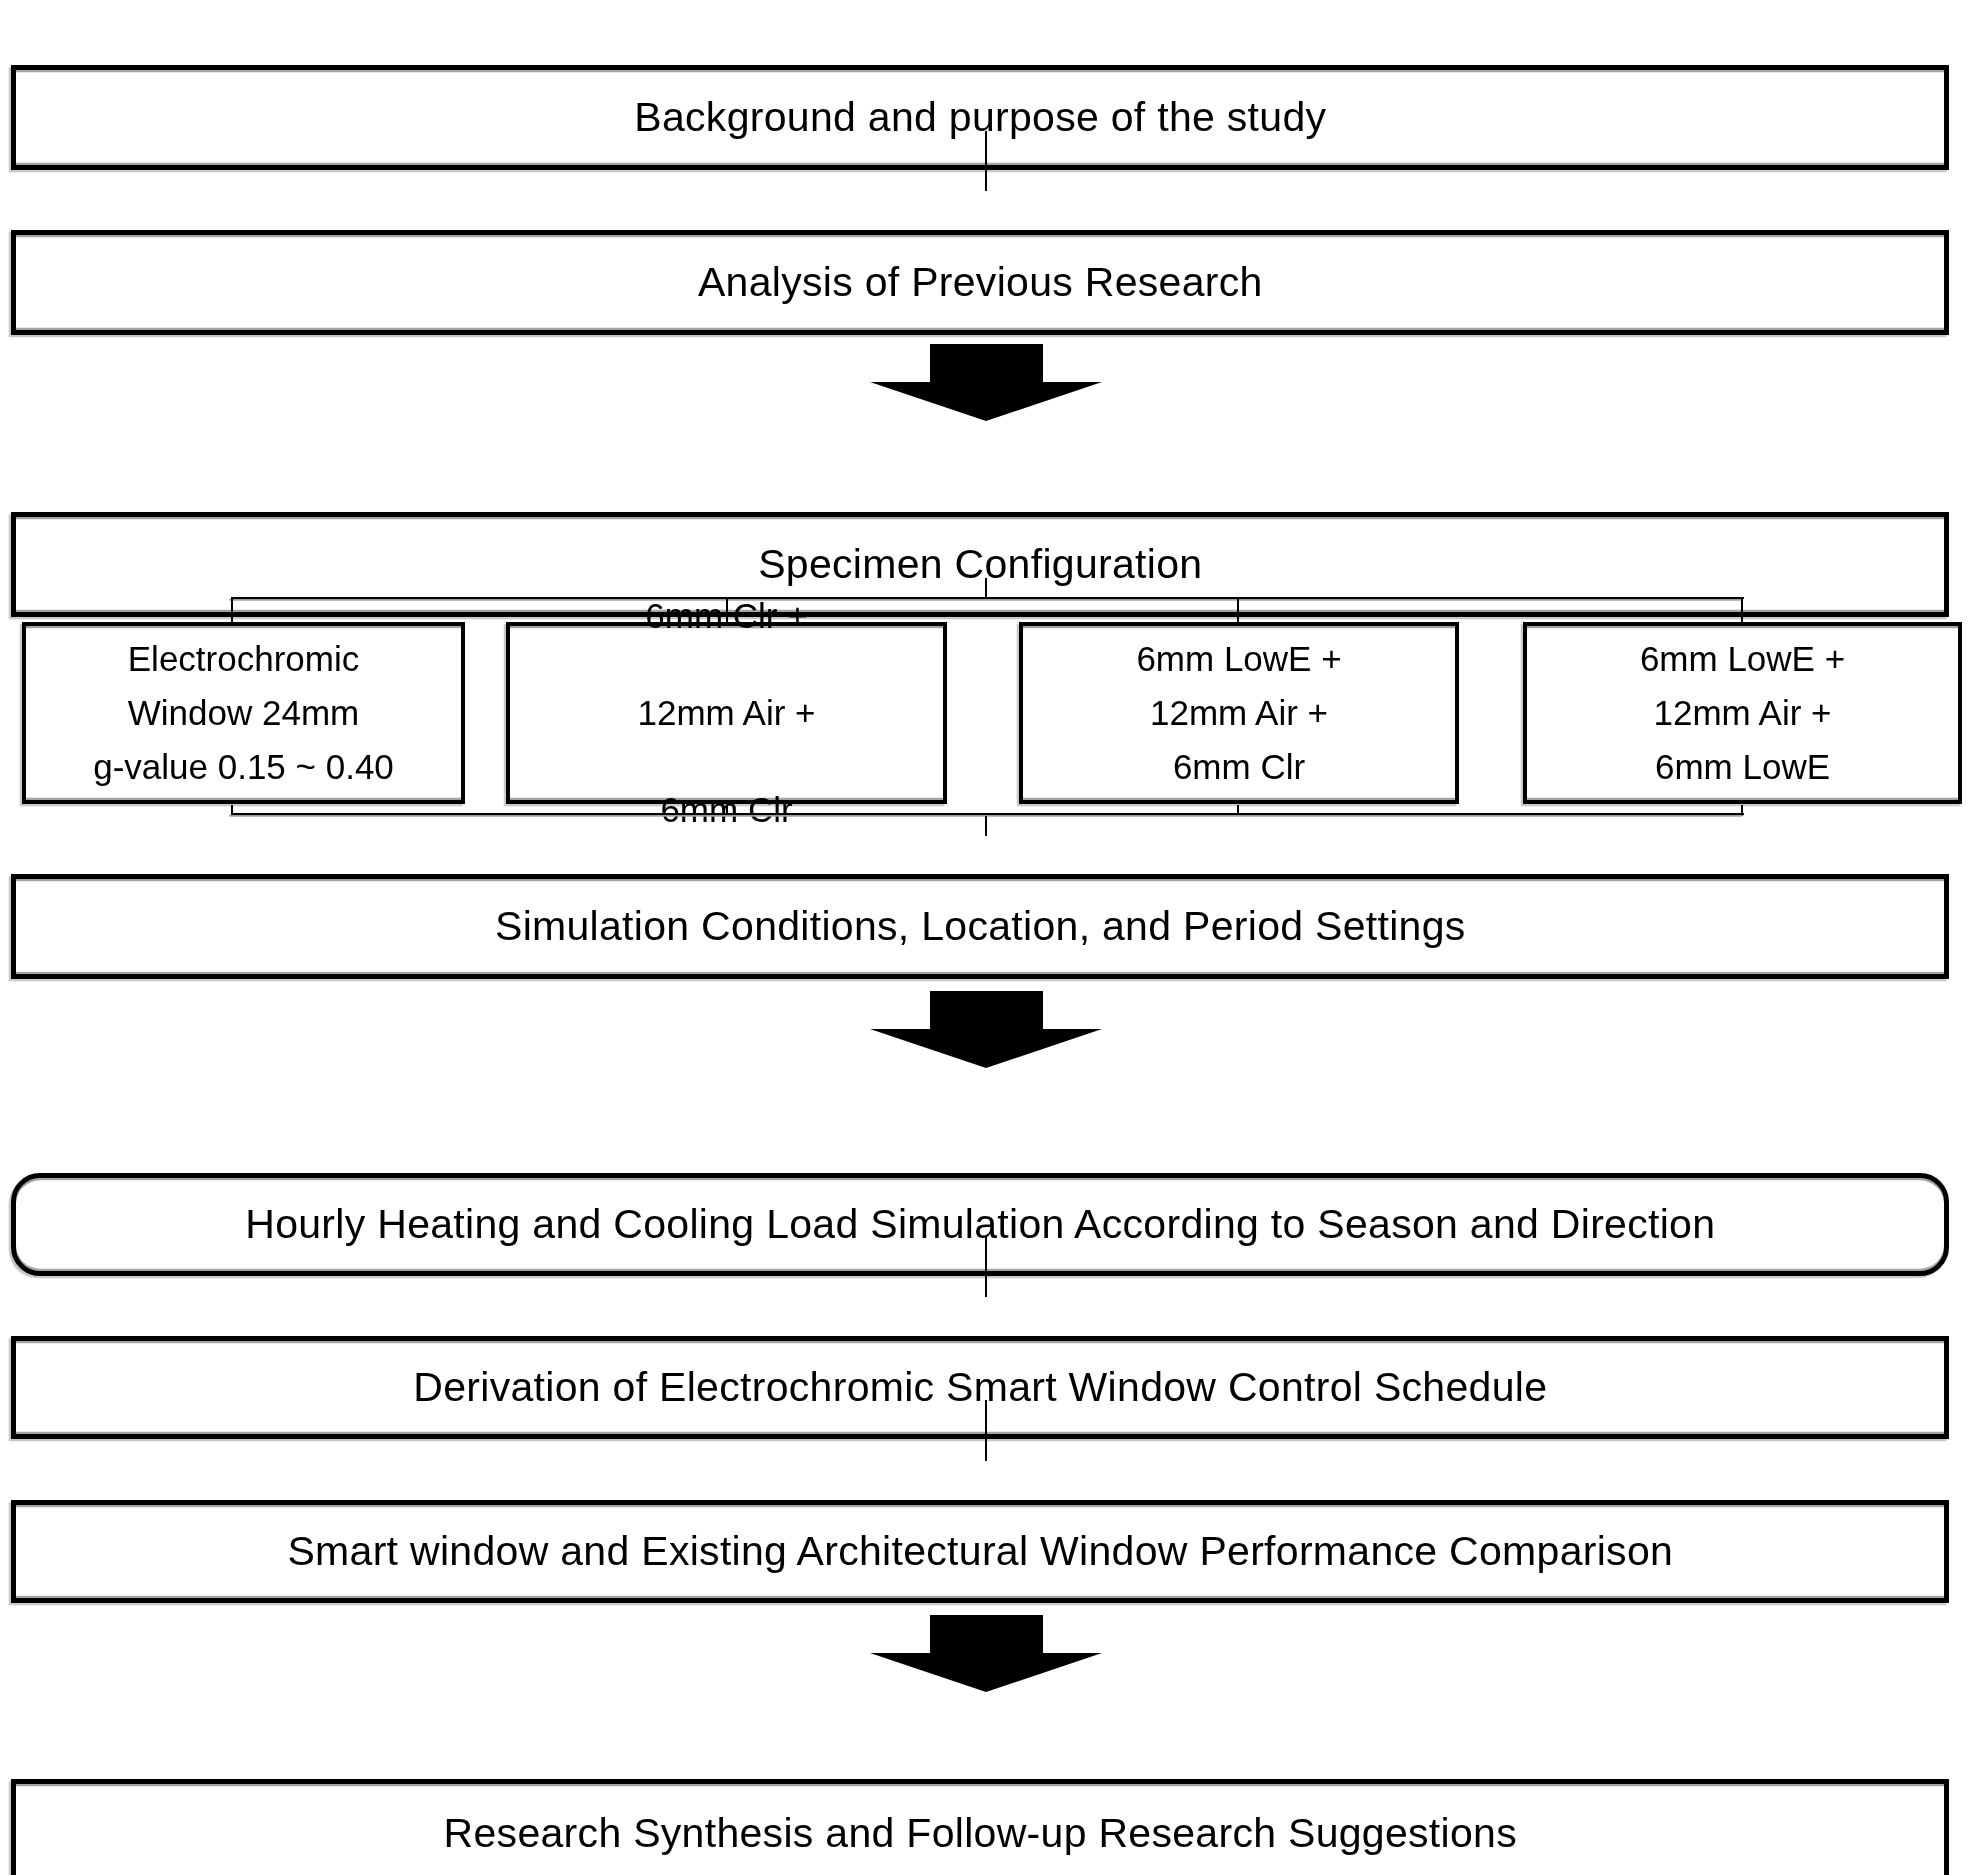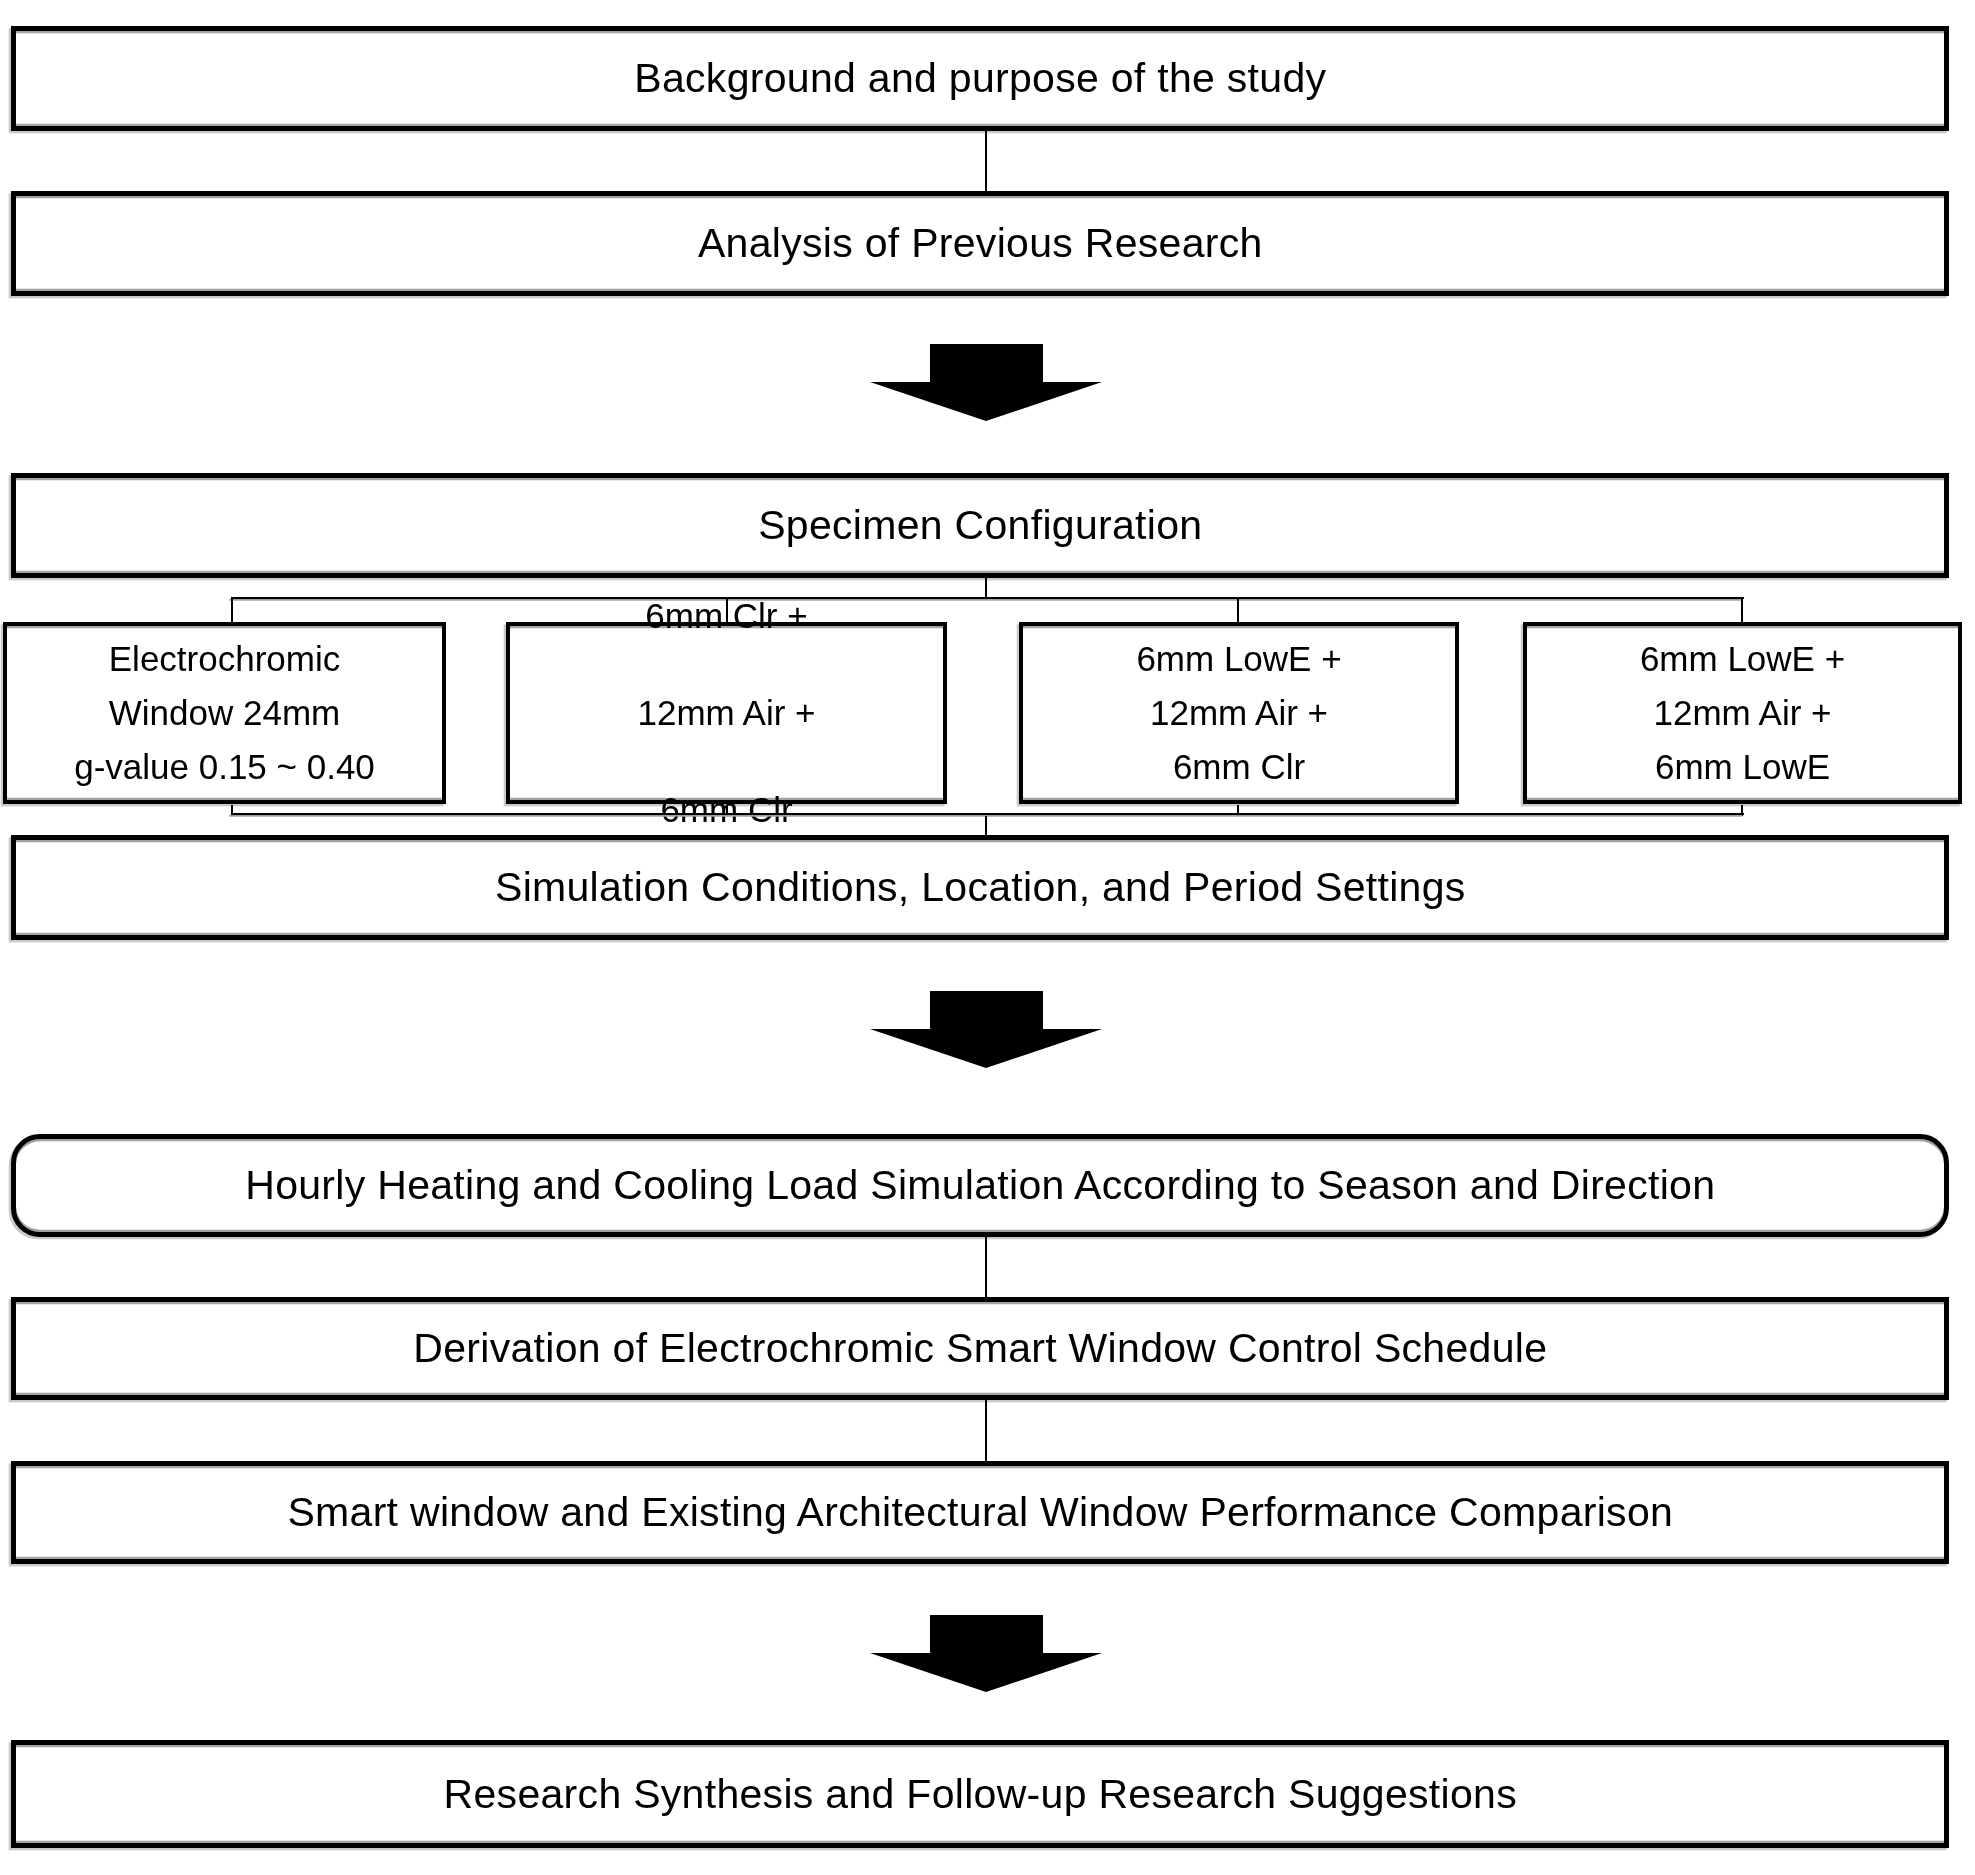--- a/index.html
+++ b/index.html
@@ -21,21 +21,21 @@
     align-items:center;
     justify-content:center;
     text-align:center;
     box-shadow:
       inset 0 2.3px 0 #a3a3a3,
       inset 0 -2.3px 0 #a3a3a3,
       -2.3px 2.3px 0 #c9c9c9;
   }
   .full{
     left:11.3px;width:1938px;height:105px;
-    font-size:41px;letter-spacing:0.3px;
+    font-size:41px;letter-spacing:0.3px;margin-top:39px;
   }
   .spec{
     top:622px;height:182px;
     border-width:4.5px;
     font-size:35px;line-height:54px;
   }
   .vline{position:absolute;width:2.3px;background:#000000;}
   .hline{position:absolute;height:2.3px;background:#000000;box-shadow:-1.7px 1.7px 0 #9e9e9e;}
   .arrow{position:absolute;left:870px;width:232px;}
   .arrow .stem{width:113px;height:38px;margin:0 auto;background:#000000;}
@@ -70,21 +70,21 @@
     <span>Specimen Configuration</span>
   </div>
 
   <div class="vline" style="left:985px;top:578px;height:21px;"></div>
   <div class="hline" style="left:231px;top:597px;width:1513px;"></div>
   <div class="vline" style="left:231px;top:597px;height:25.5px;"></div>
   <div class="vline" style="left:726px;top:597px;height:25.5px;"></div>
   <div class="vline" style="left:1237px;top:597px;height:25.5px;"></div>
   <div class="vline" style="left:1741px;top:597px;height:25.5px;"></div>
 
-  <div class="box spec" style="left:3px;width:443px;">
+  <div class="box spec" style="left:22px;width:443px;">
     <span>Electrochromic</span>
     <span>Window 24mm</span>
     <span>g-value 0.15 ~ 0.40</span>
   </div>
   <div class="box spec" style="left:506px;width:441px;gap:43px;">
     <span>6mm Clr +</span>
     <span>12mm Air +</span>
     <span>6mm Clr</span>
   </div>
   <div class="box spec" style="left:1019px;width:440px;">

